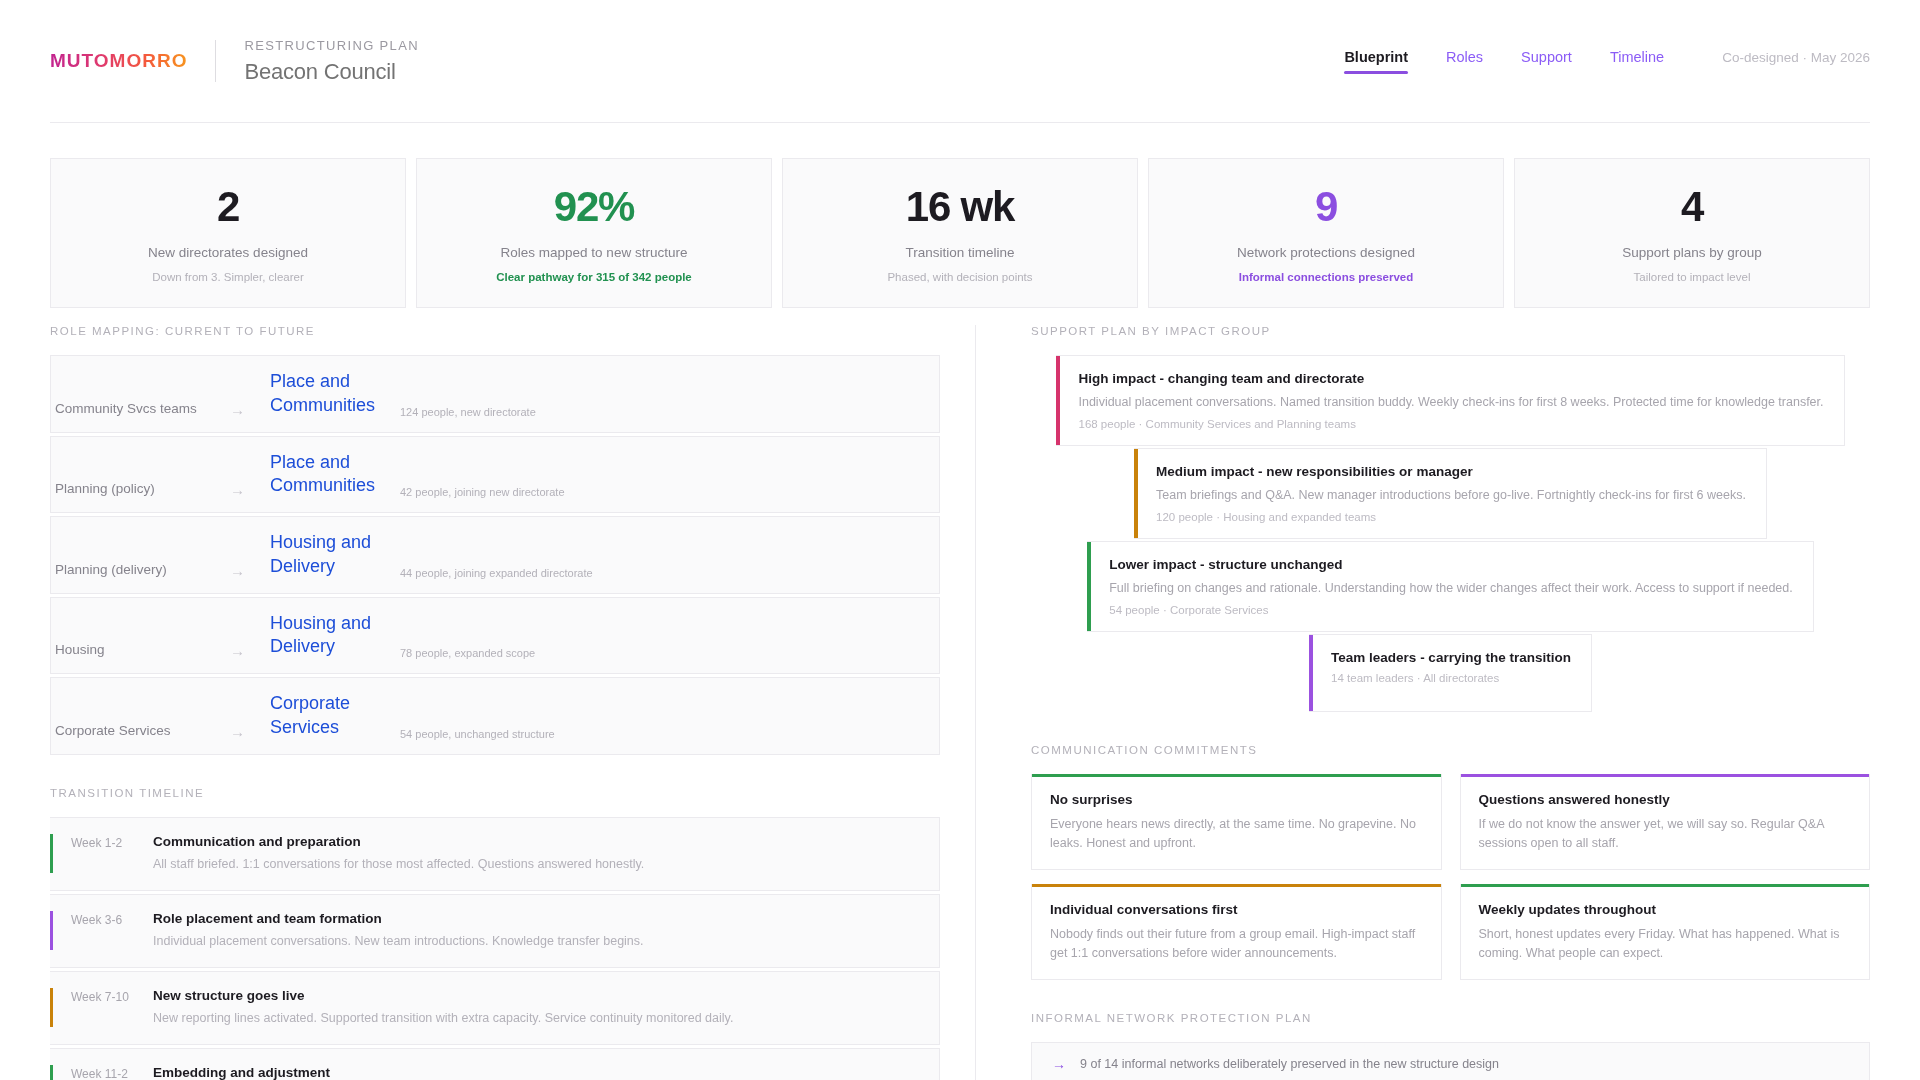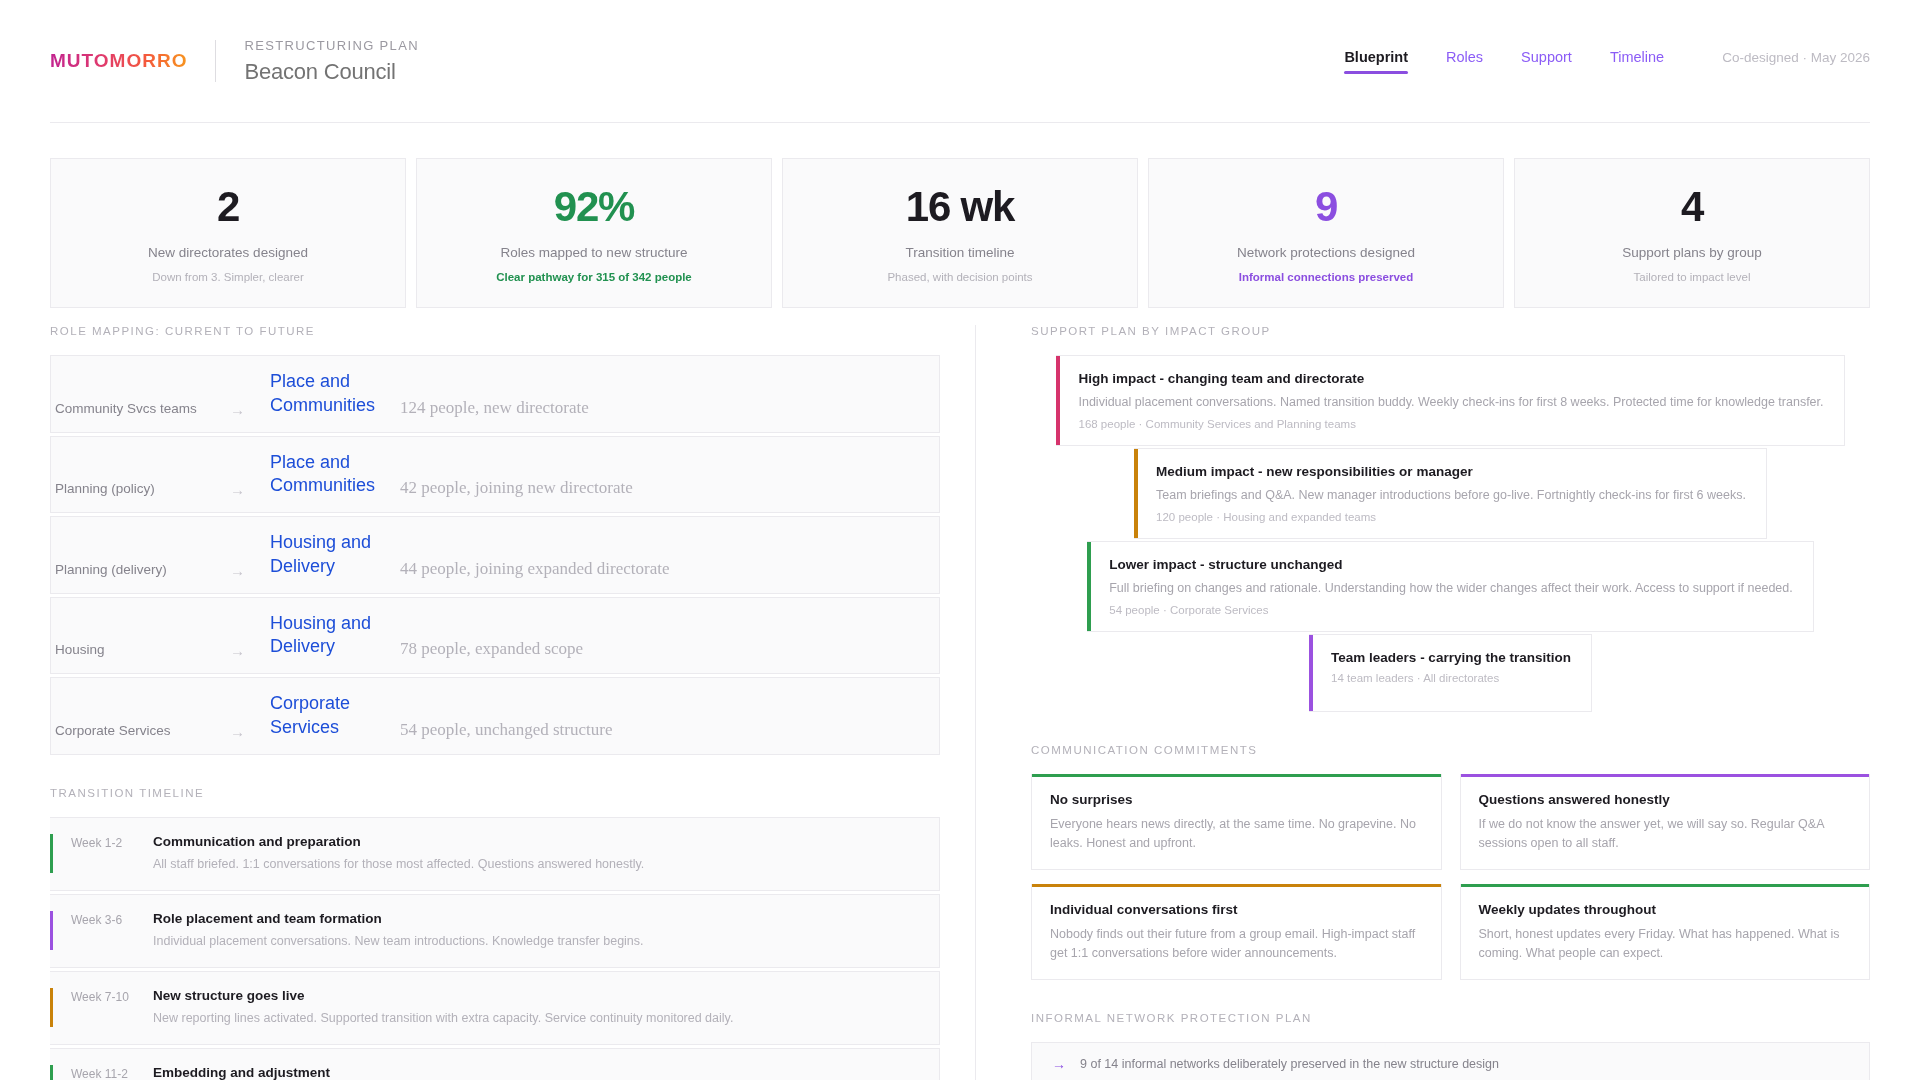--- a/index.html
+++ b/index.html
@@ -101,21 +101,21 @@
   }
   .map-from {
     width: 175px; font-size: 13.5px; color: #85838c; line-height: 1.32;
     padding-right: 10px;
   }
   .map-arrow { width: 40px; color: #c6c4cc; font-size: 15px; }
   .map-to {
     width: 130px; font-size: 18px; font-weight: 400; color: #1d4ed8;
     line-height: 1.32; padding-right: 10px;
   }
-  .map-note { font-size: 17px; color: #b3b1b9; font-family: Liberation Serif, serif; }
+  .map-note { font-size: 11px; color: #b3b1b9; }
 
   
   .tl-list { display: flex; flex-direction: column; gap: 3px; }
   .tl-row {
     background: #fafafb; border: 1px solid #ebeaee; border-left: none;
     display: flex; align-items: flex-start; padding: 16px 18px 17px 0;
     position: relative; min-height: 64px;
   }
   .tl-bar { width: 3px; align-self: stretch; flex: none; }
   .tl-week {

